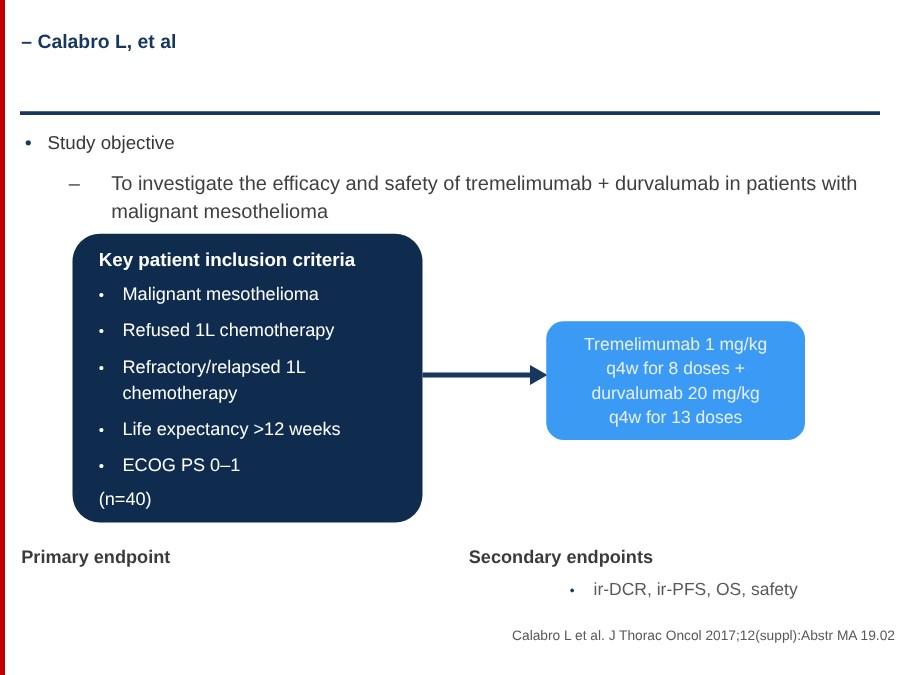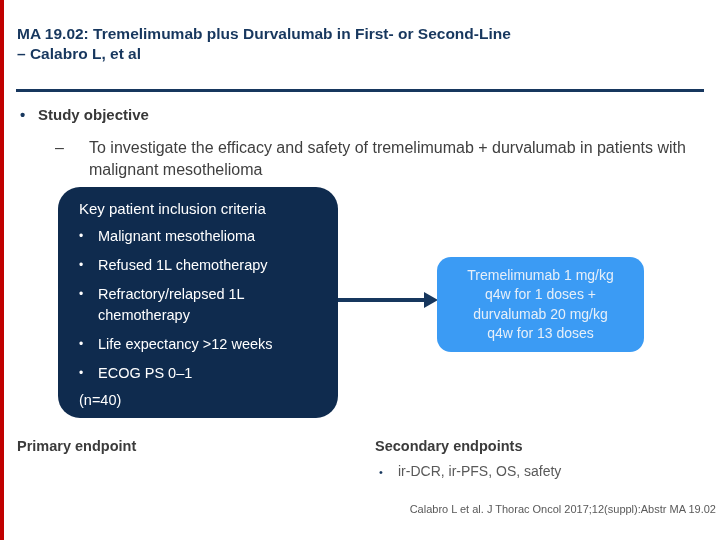--- a/index.html
+++ b/index.html
@@ -22,40 +22,40 @@
   }
   .slide-title span { display: block; }
   .title-rule {
     position: absolute; left: 16px; top: 89px;
     width: 688px; height: 3px; background: #17375E;
   }
   
   .obj-head {
     position: absolute; left: 20px; top: 106px;
     display: flex; align-items: flex-end;
-    font-size: 15px; font-weight: bold; color: #383838;
+    font-size: 15px; font-weight: normal; color: #383838;
   }
   .b-dot { color: #17375E; font-weight: bold; width: 18px; }
   .b-dot::before { content: "\2022"; }
   .obj-sub {
     position: absolute; left: 55px; top: 137px; width: 648px;
     display: flex; align-items: flex-start;
     font-size: 16px; color: #3F3F3F; line-height: 22px; gap: 15px;
   }
   .dash-marker { width: 19px; flex: 0 0 19px; }
   .dash-marker::before { content: "\2013"; }
   .obj-sub .obj-text { max-width: 626px; }
   
   .inclusion-box {
     position: absolute; left: 58px; top: 187px;
     width: 280px; height: 231px; box-sizing: border-box;
     background: #0F2B4E; border-radius: 22px;
     color: #ffffff; padding: 13px 14px 10px 21px;
   }
-  .box-title { font-size: 15px; font-weight: normal; margin-bottom: 9px; }
+  .box-title { font-size: 15px; font-weight: bold; margin-bottom: 9px; }
   .inclusion-box ul { list-style: none; margin: 0; padding: 0; }
   .inclusion-box li {
     display: flex; align-items: flex-start;
     font-size: 14.5px; line-height: 21px; margin-bottom: 8px;
   }
   .inclusion-box li .li-dot {
     flex: 0 0 19px; font-size: 12px; line-height: 21px;
   }
   .inclusion-box li .li-dot::before { content: "\2022"; }
   .n-label { font-size: 14.5px; margin-top: 3px; }
@@ -84,34 +84,33 @@
   .endpoint { position: absolute; width: 340px; }
   .endpoint.primary { left: 17px; top: 438px; }
   .endpoint.secondary { left: 375px; top: 438px; }
   .endpoint-head { font-size: 14.5px; font-weight: bold; color: #3B3B3B; }
   .endpoint-item {
     display: flex; align-items: baseline; margin-top: 9px;
     font-size: 14px; color: #595959;
   }
   .endpoint-item .e-dot { color: #17375E; font-size: 11px; width: 19px; flex: 0 0 19px; }
   .endpoint-item .e-dot::before { content: "\2022"; }
-  .endpoint.secondary .endpoint-item { padding-left: 4px; }
+  .endpoint.secondary .endpoint-item { padding-left: 4px; justify-content: center; }
   
   .citation {
     position: absolute; right: 4px; top: 503px;
     font-size: 11px; color: #595959; text-align: right;
   }
 </style>
 </head>
 <body>
 
 <div class="red-bar"></div>
 
 <header class="slide-title">
-  <span>MA 19.02: Tremelimumab plus Durvalumab in First- or Second-Line</span>
   <span>– Calabro L, et al</span>
 </header>
 
 <div class="title-rule"></div>
 
 <div class="obj-head">
   <span class="b-dot"></span>
   <span>Study objective</span>
 </div>
 
@@ -145,21 +144,21 @@
     </li>
   </ul>
   <div class="n-label">(n=40)</div>
 </section>
 
 <div class="arrow-line"></div>
 <div class="arrow-head"></div>
 
 <section class="treatment-box">
   <div>Tremelimumab 1 mg/kg</div>
-  <div>q4w for 1 doses +</div>
+  <div>q4w for 8 doses +</div>
   <div>durvalumab 20 mg/kg</div>
   <div>q4w for 13 doses</div>
 </section>
 
 <section class="endpoint primary">
   <div class="endpoint-head">Primary endpoint</div>
 </section>
 
 <section class="endpoint secondary">
   <div class="endpoint-head">Secondary endpoints</div>

